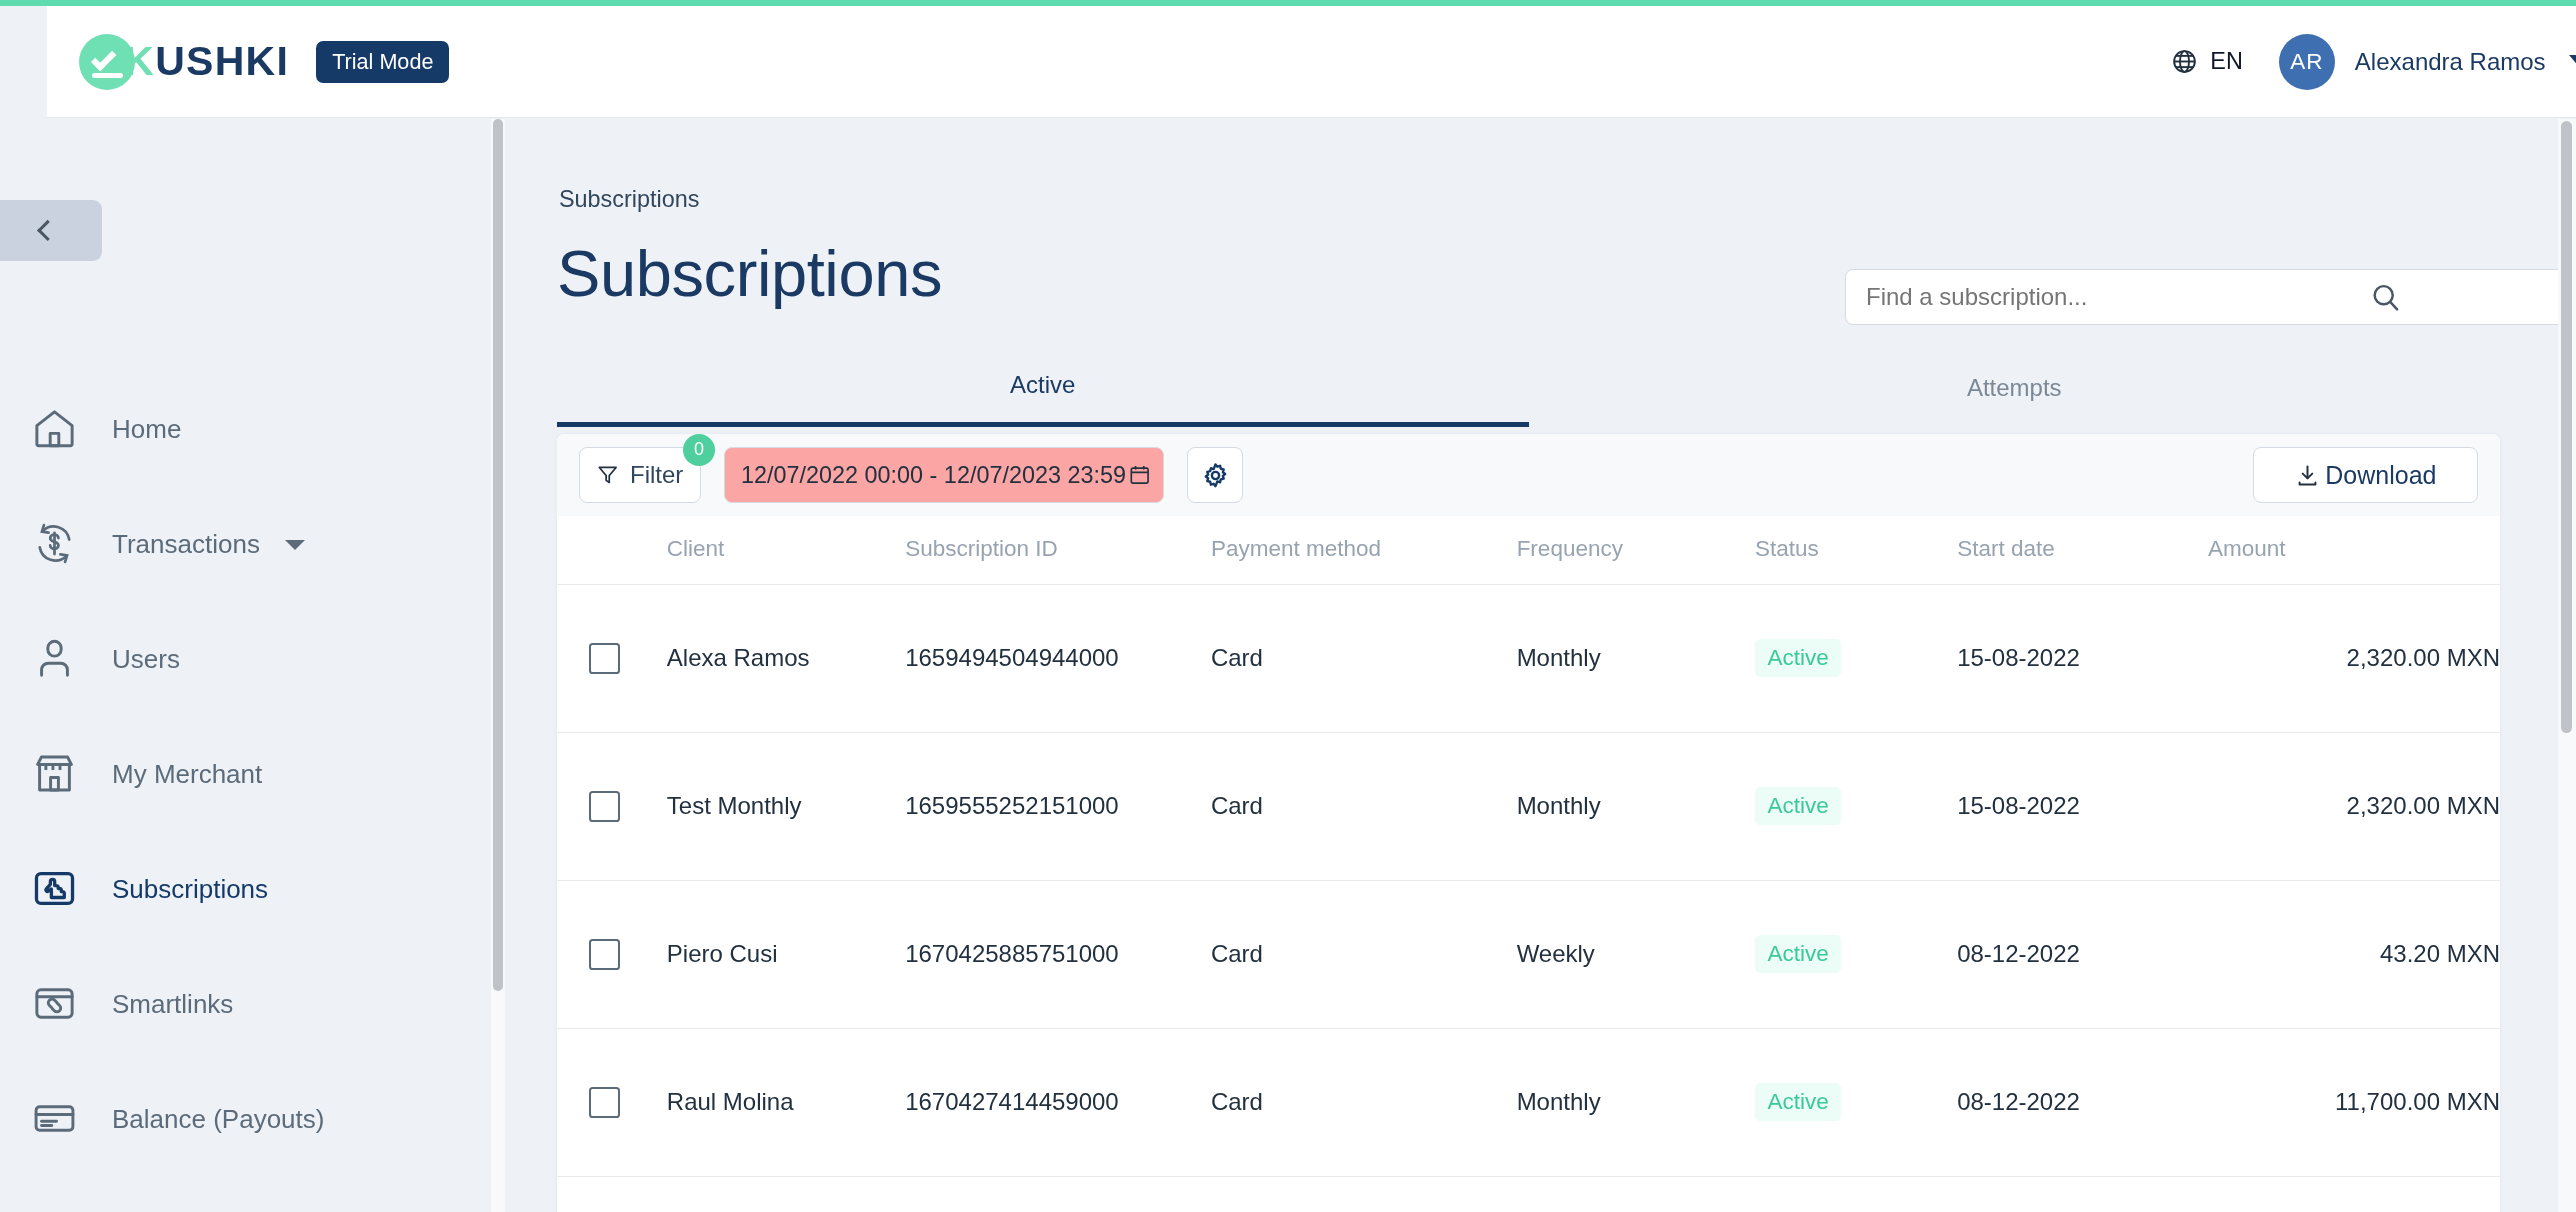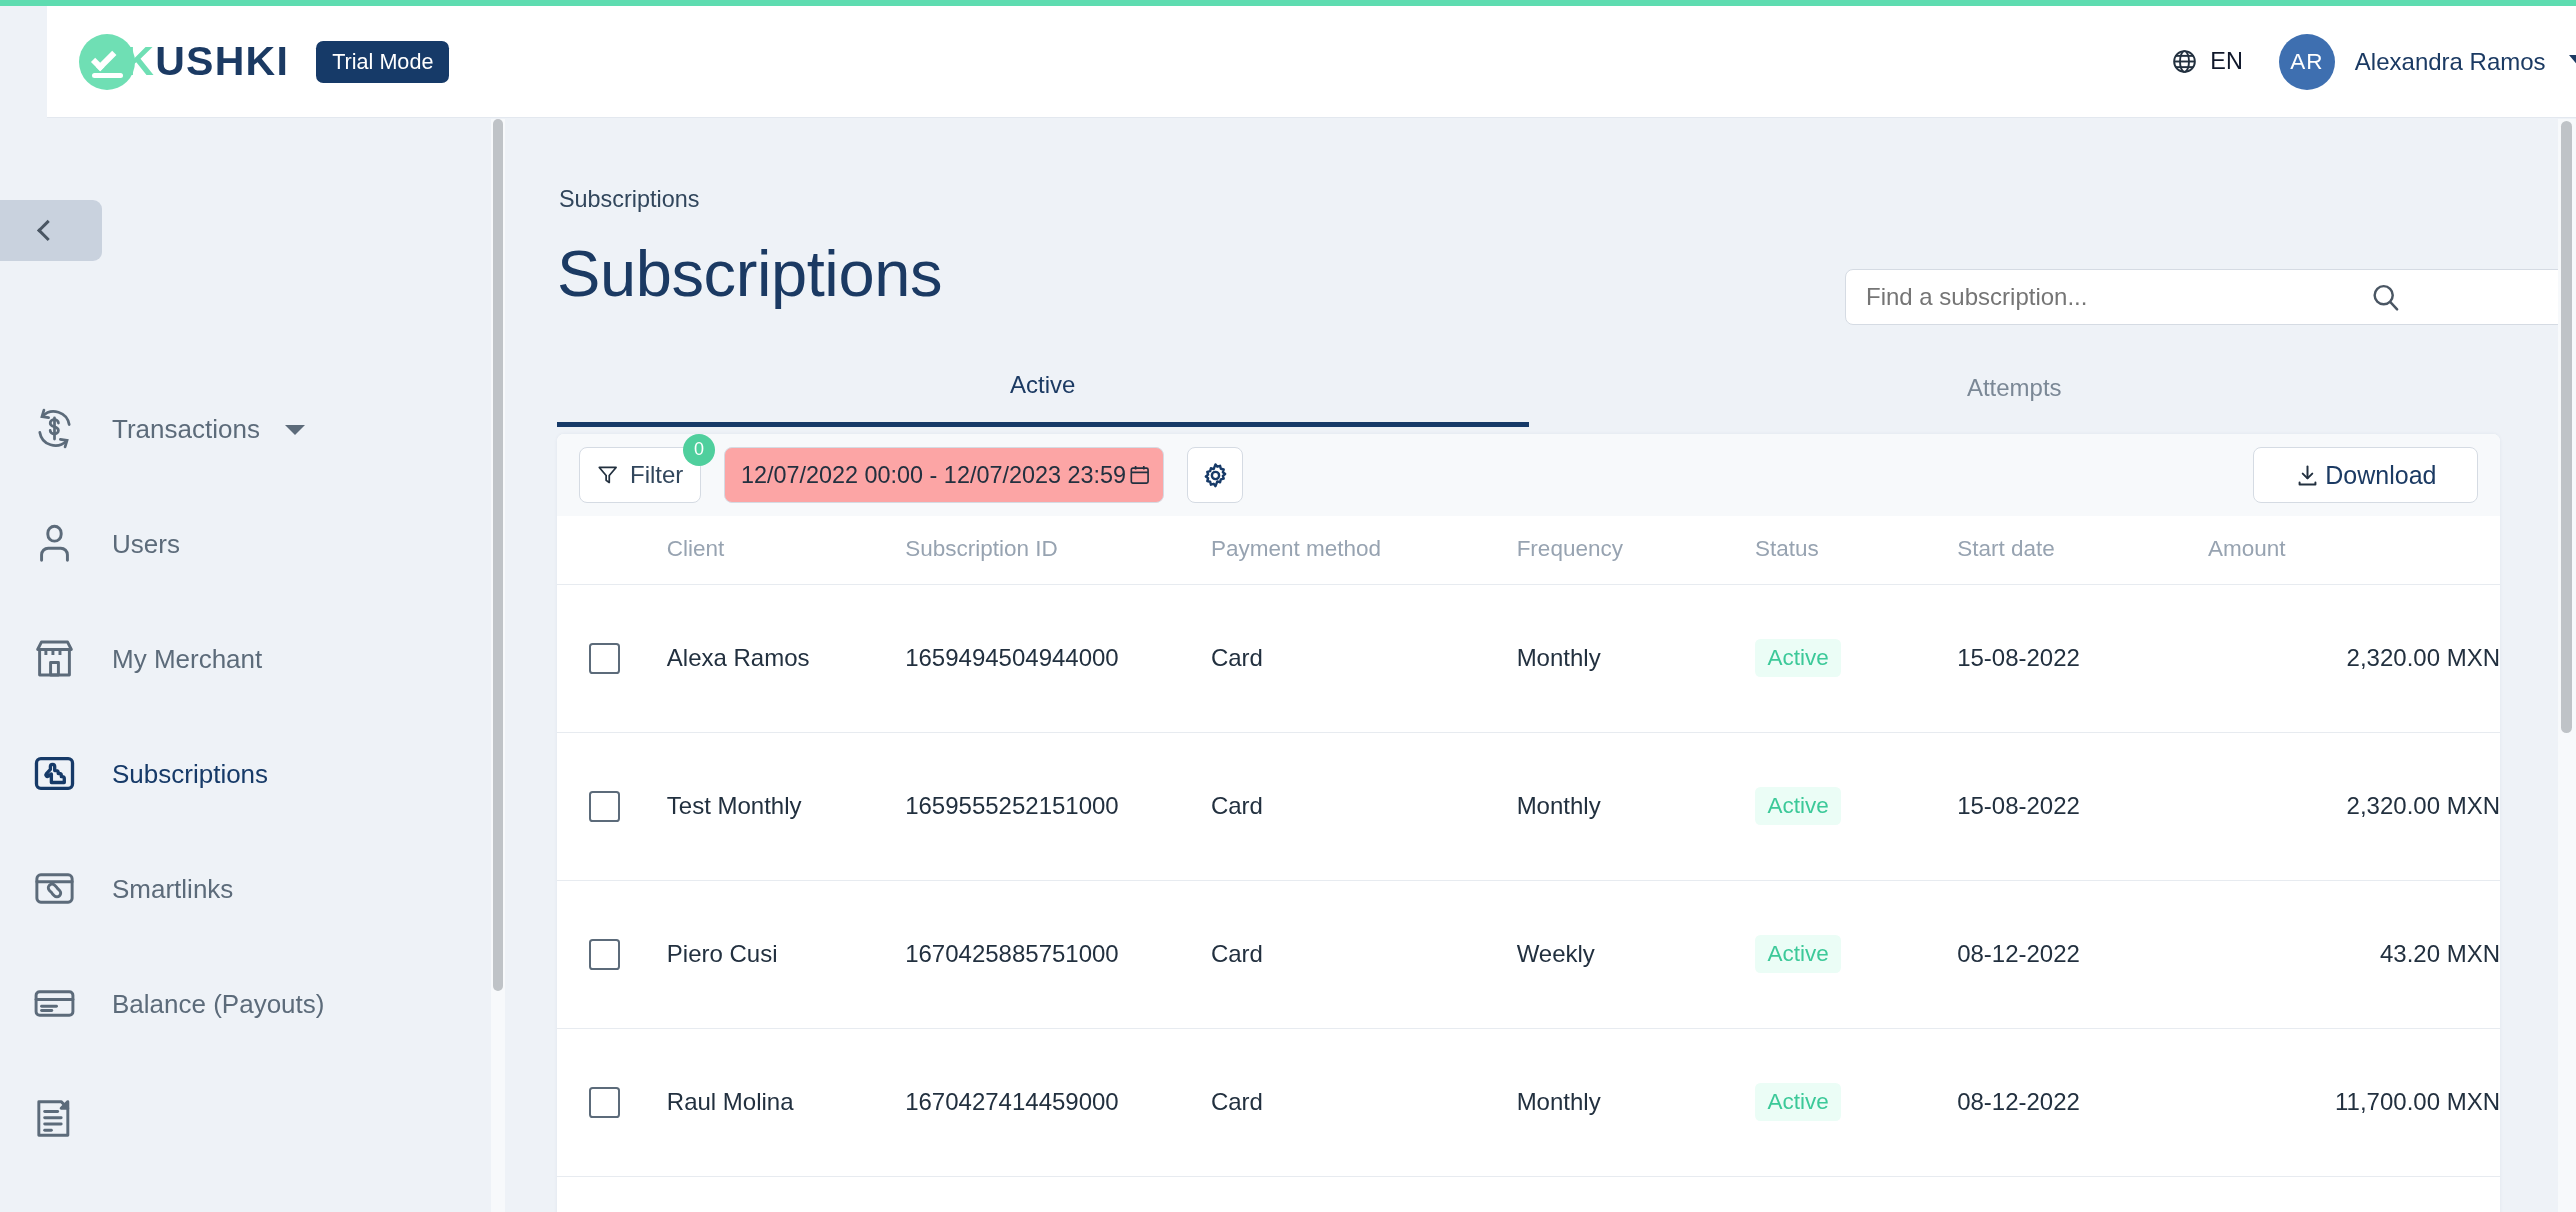--- a/index.html
+++ b/index.html
@@ -282,20 +282,29 @@
   </div>
 </div>
 
 <div class="sidebar">
   <div class="collapse-btn">
     <div class="chev"></div>
   </div>
 
   <div class="nav">
 
+    <div class="nav-item">
+      <span>
+        <svg class="nav-icon" viewBox="0 0 24 24" fill="none" stroke="#5c6b7a" stroke-width="1.5" stroke-linejoin="round">
+          <path d="M3 10.5 12 3.5l9 7V20a0.8 0.8 0 0 1-.8.8H3.8A0.8 0.8 0 0 1 3 20z"></path>
+          <rect x="9.8" y="14.5" width="4.4" height="6.3"></rect>
+        </svg>
+      </span>
+      <span class="nav-label">Home</span>
+    </div>
 
     <div class="nav-item">
       <span>
         <svg class="nav-icon" viewBox="0 0 24 24" fill="none" stroke="#5c6b7a" stroke-width="1.4" stroke-linecap="round">
           <path d="M19.5 10a8 8 0 0 0-13.6-4.3"></path>
           <path d="M4.5 14a8 8 0 0 0 13.6 4.3"></path>
           <polyline points="6.6,2.6 5.6,5.9 9,6.4"></polyline>
           <polyline points="17.4,21.4 18.4,18.1 15,17.6"></polyline>
           <line x1="12" y1="6.6" x2="12" y2="17.4"></line>
           <path d="M14 9.2c0-1-1-1.7-2.1-1.7s-2.1.7-2.1 1.7 1 1.6 2.1 1.9 2.1.9 2.1 1.9-1 1.7-2.1 1.7-2.1-.7-2.1-1.7"></path>

